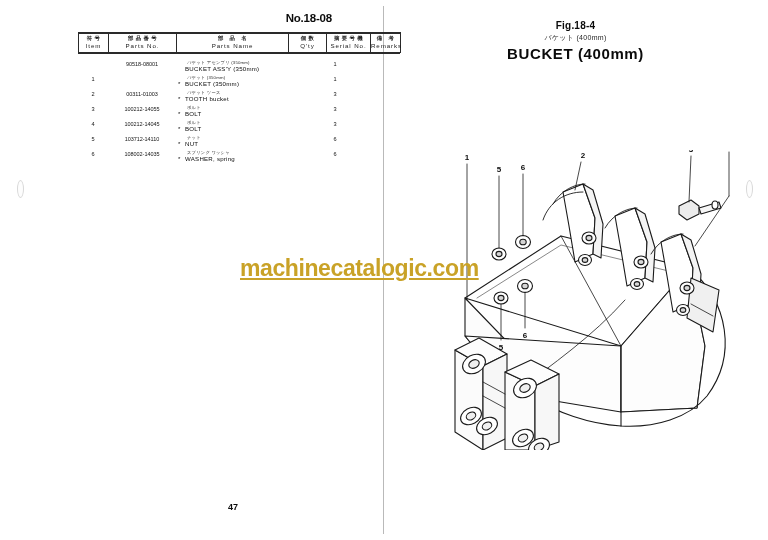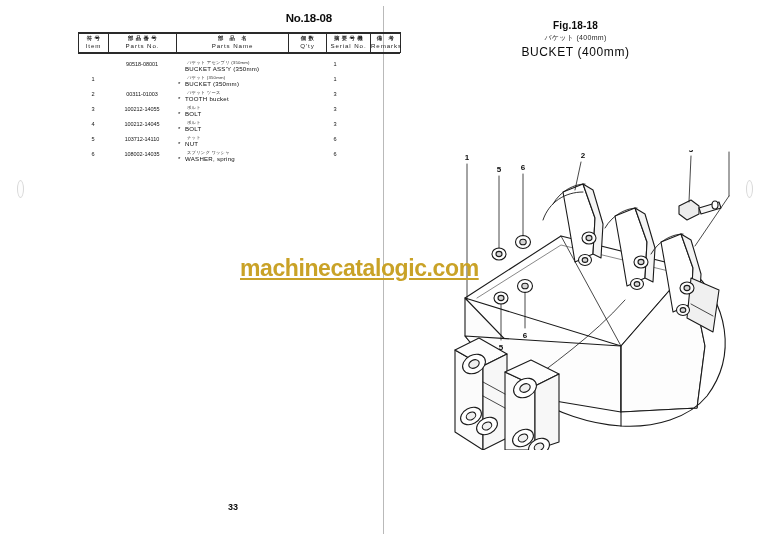--- a/index.html
+++ b/index.html
@@ -199,22 +199,22 @@
     color: #0b0b0b;
   }
   .fig-jp {
     margin-top: 2px;
     font-size: 7px;
     letter-spacing: 0.3px;
     color: #1e1e1e;
   }
   .fig-en {
     margin-top: 2px;
-    font-size: 12px;
-    font-weight: normal;
+    font-size: 15px;
+    font-weight: bold;
     letter-spacing: 0.6px;
     color: #0b0b0b;
   }
 
   .figure {
     position: absolute;
     left: 60px;
     top: 150px;
     width: 320px;
     height: 300px;
@@ -366,27 +366,27 @@
           <span class="cell-name">
             <span class="name-jp">スプリング  ワッシャ</span>
             <span class="name-en"><span class="bullet">*</span><span>WASHER, spring</span></span>
           </span>
           <span class="cell-qty">6</span>
         </div>
 
       </div>
     </div>
 
-    <div class="page-num left">33</div>
+    <div class="page-num left">47</div>
   </div>
 
   <div id="right-page">
 
     <div class="fig-head">
-      <div class="fig-no">Fig.18-18</div>
+      <div class="fig-no">Fig.18-4</div>
       <div class="fig-jp">バケット (400mm)</div>
       <div class="fig-en">BUCKET (400mm)</div>
     </div>
 
     <div class="figure">
       <svg width="320" height="300" viewBox="0 0 320 300" fill="none" stroke="#1a1a1a" stroke-width="1.1" stroke-linejoin="round" stroke-linecap="round">
 
         <path d="M22 148 L118 86 L246 118 L178 196 Z" fill="#ffffff"></path>
 
         <path d="M22 148 L22 186 L70 244 L78 206 Z" fill="#fcfcfc"></path>

